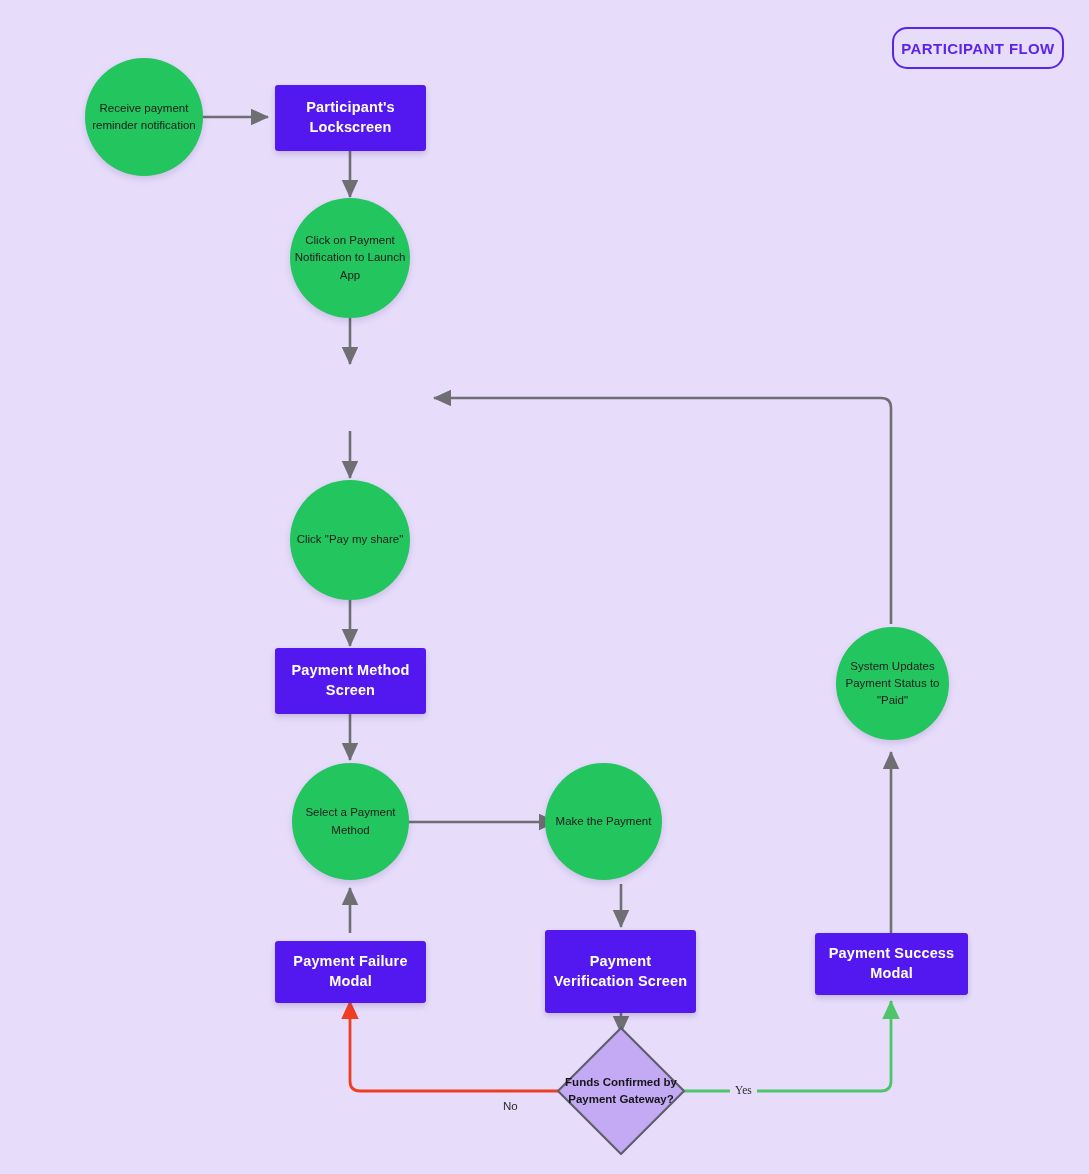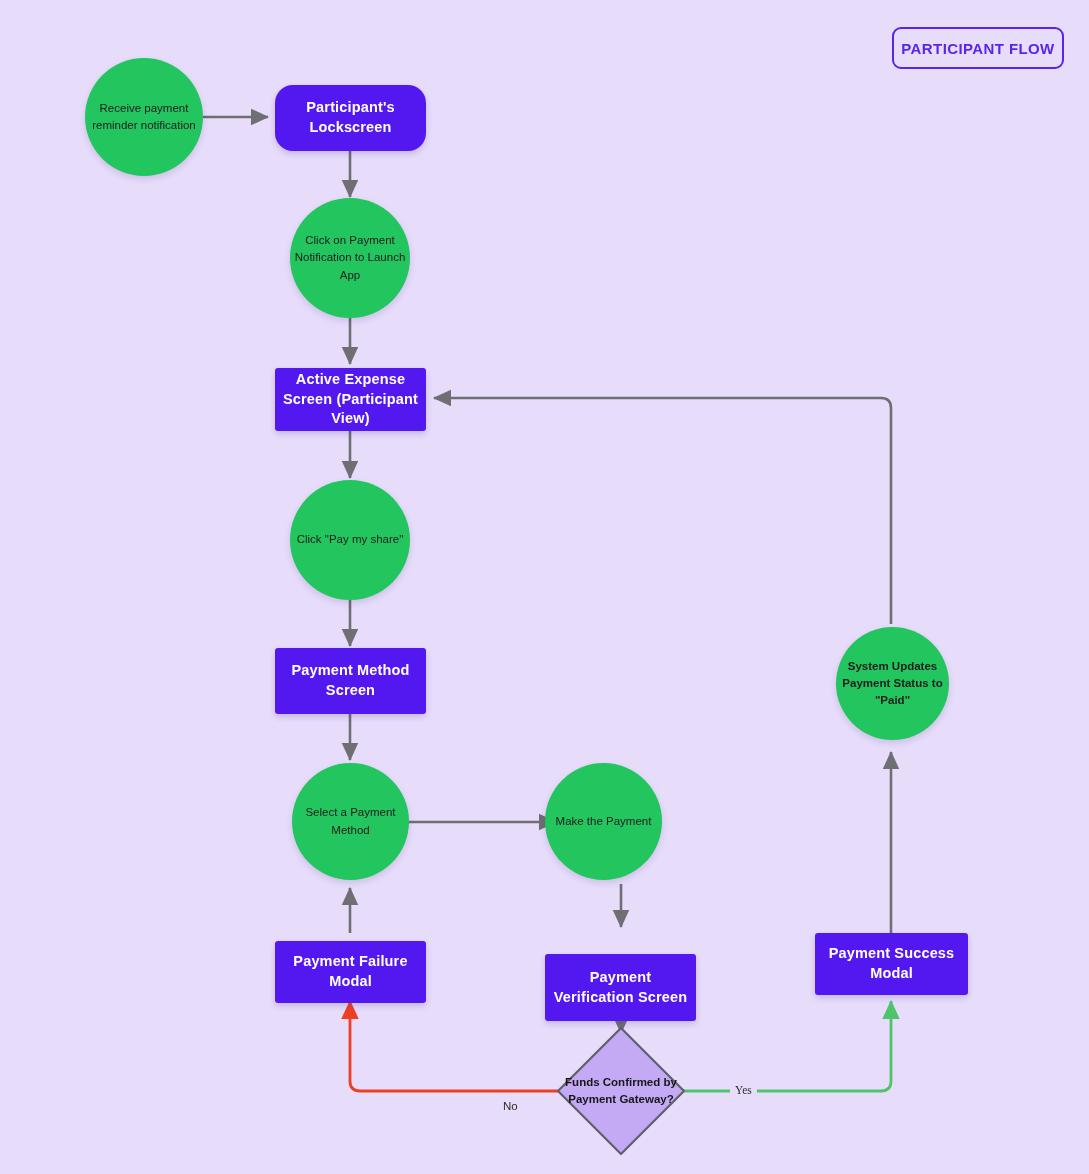--- a/index.html
+++ b/index.html
@@ -90,21 +90,21 @@
     line-height: 1.2;
   }
   
   #title-badge {
     position: absolute;
     left: 892px;
     top: 27px;
     width: 168px;
     height: 38px;
     border: 2px solid #5a24ec;
-    border-radius: 9px;
+    border-radius: 15px;
     display: flex;
     align-items: center;
     justify-content: center;
     color: #5a24ec;
     font-weight: bold;
     font-size: 15px;
     letter-spacing: 0.4px;
   }
 </style>
 </head>
@@ -158,31 +158,28 @@
 
     <g stroke="#4ec56a" stroke-width="2.8" fill="none" stroke-linecap="butt">
       <path d="M676,1091 L881,1091 Q891,1091 891,1081 L891,1001" marker-end="url(#arrow-green)"></path>
     </g>
   </svg>
 
   <div class="node circle" style="left:85px; top:58px; width:118px; height:118px;">
     <span>Receive payment reminder notification</span>
   </div>
 
-  <div class="node box" style="left:275px; top:85px; width:151px; height:66px;border-radius:18px;">
+  <div class="node box" style="left:275px; top:85px; width:151px; height:66px;">
     <span>Participant's Lockscreen</span>
   </div>
 
   <div class="node circle" style="left:290px; top:198px; width:120px; height:120px;">
     <span>Click on Payment Notification to Launch App</span>
   </div>
 
-  <div class="node box" style="left:275px; top:368px; width:151px; height:63px;">
-    <span>Active Expense Screen (Participant View)</span>
-  </div>
 
   <div class="node circle" style="left:290px; top:480px; width:120px; height:120px;">
     <span>Click "Pay my share"</span>
   </div>
 
   <div class="node box" style="left:275px; top:648px; width:151px; height:66px;">
     <span>Payment Method Screen</span>
   </div>
 
   <div class="node circle" style="left:292px; top:763px; width:117px; height:117px;">
@@ -190,29 +187,29 @@
   </div>
 
   <div class="node circle" style="left:545px; top:763px; width:117px; height:117px;">
     <span>Make the Payment</span>
   </div>
 
   <div class="node box" style="left:275px; top:933px; width:151px; height:62px;margin-top:8px;">
     <span>Payment Failure Modal</span>
   </div>
 
-  <div class="node box" style="left:545px; top:930px; width:151px; height:67px;margin-top:24px;">
+  <div class="node box" style="left:545px; top:930px; width:151px; height:83px;">
     <span>Payment Verification Screen</span>
   </div>
 
   <div class="node box" style="left:815px; top:933px; width:153px; height:62px;">
     <span>Payment Success Modal</span>
   </div>
 
-  <div class="node circle" style="left:836px; top:627px; width:113px; height:113px;font-weight:bold;">
+  <div class="node circle" style="left:836px; top:627px; width:113px; height:113px;">
     <span>System Updates Payment Status to "Paid"</span>
   </div>
 
   <div class="diamond-wrap" style="left:556px; top:1026px; width:130px; height:130px;">
     <svg class="diamond-shape" viewBox="0 0 130 130" xmlns="http://www.w3.org/2000/svg">
       <polygon points="65,2 128,65 65,128 2,65" fill="#c4aaf5" stroke="#5f5f6b" stroke-width="2.2" stroke-linejoin="round"></polygon>
     </svg>
     <div class="diamond-label">Funds Confirmed by Payment Gateway?</div>
   </div>
 

